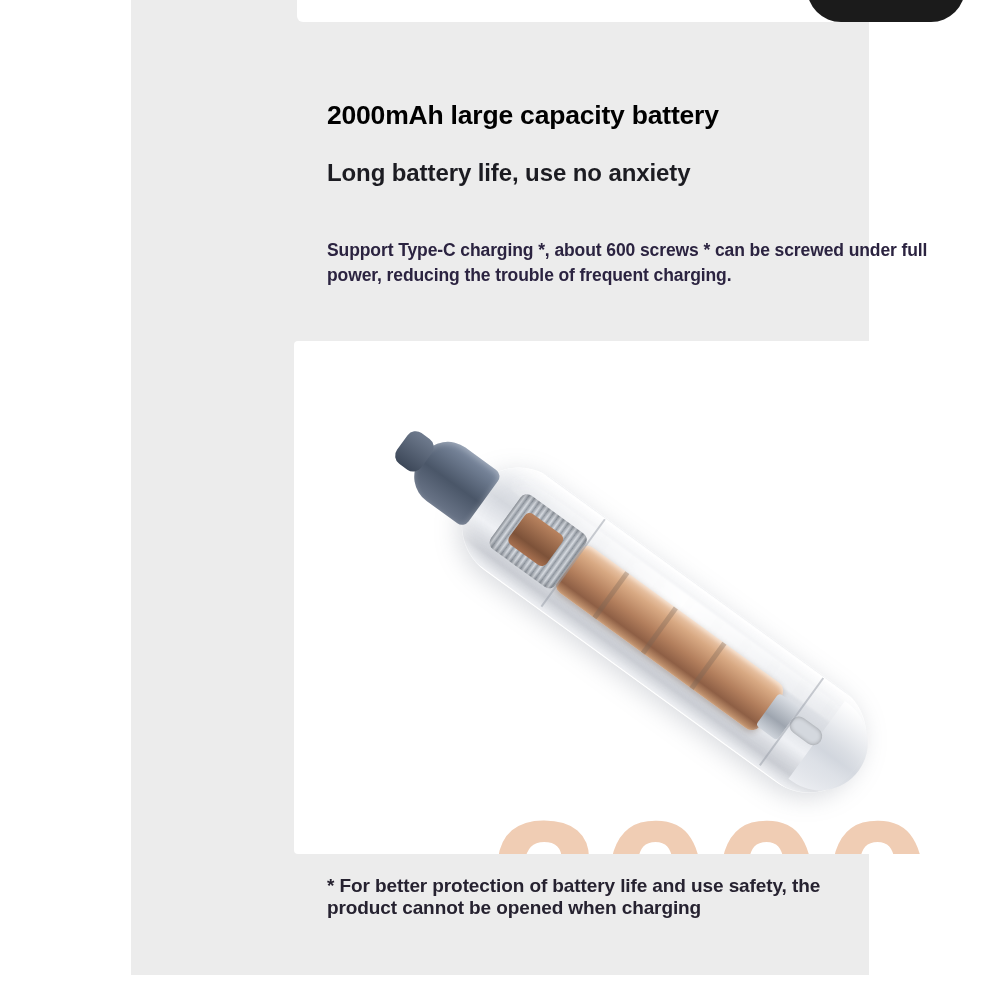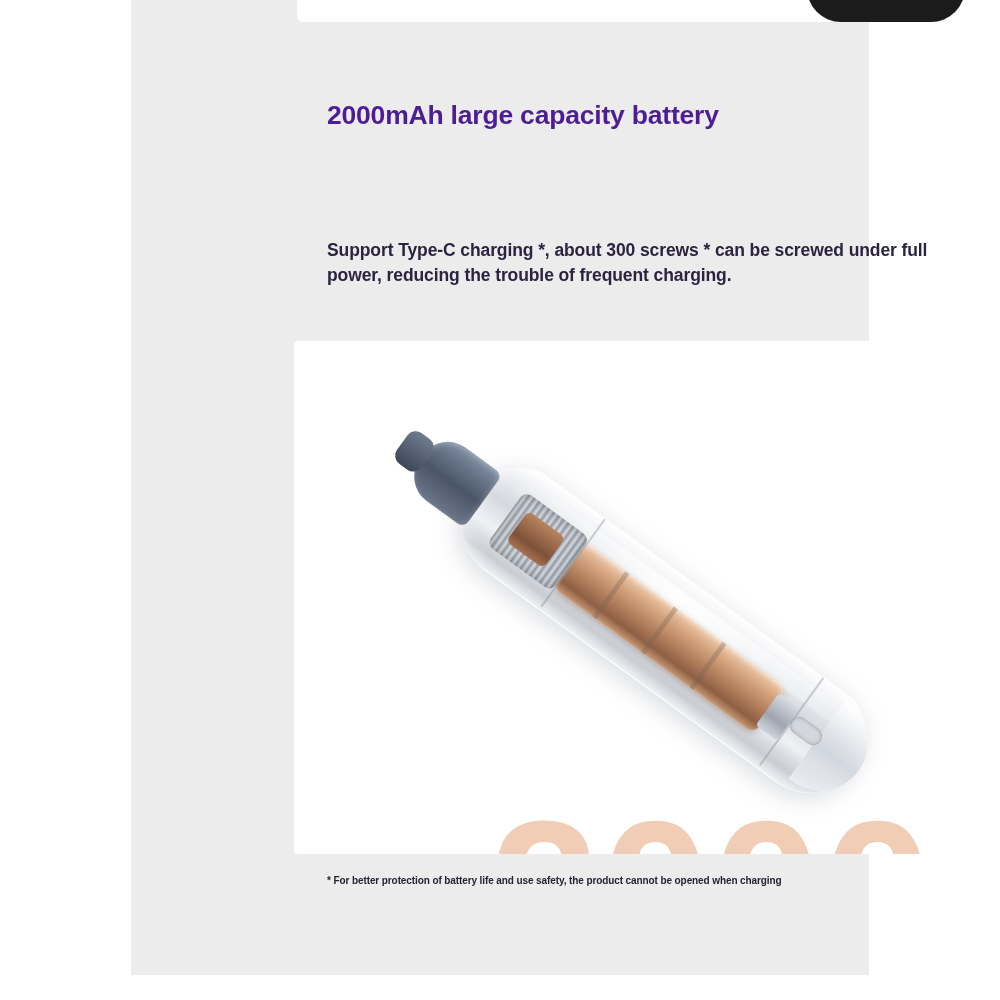--- a/index.html
+++ b/index.html
@@ -50,21 +50,21 @@
     background: #1b1b1b;
     border-radius: 0 0 34px 34px;
   }
 
   .headline {
     position: absolute;
     left: 196px;
     top: 100px;
     font-size: 26.5px;
     font-weight: bold;
-    color: #4c1d95;
+    color: #000000;
     letter-spacing: -0.2px;
   }
   .subheadline {
     position: absolute;
     left: 196px;
     top: 159px;
     font-size: 24px;
     font-weight: bold;
     color: #1c1c22;
     letter-spacing: -0.1px;
@@ -240,21 +240,21 @@
     top: 122px;
     width: 2px;
     height: 108px;
     background: rgba(150,156,166,0.5);
   }
 
   .footnote-1 {
     position: absolute;
     left: 196px;
     top: 875px;
-    font-size: 10px;
+    font-size: 19px;
     font-weight: bold;
     color: #262230;
     letter-spacing: -0.1px;
   }
   .footnote-2 {
     position: absolute;
     left: 186px;
     top: 908px;
     font-size: 14.5px;
     font-weight: bold;
@@ -266,21 +266,22 @@
 <body>
 
 <div class="page">
 
   <div class="panel">
 
     <div class="top-card"></div>
     <div class="top-card-dark"></div>
 
     <div class="headline">2000mAh large capacity battery</div>
-    <div class="body-copy">Support Type-C charging *, about 300 screws * can be screwed under full power, reducing the trouble of frequent charging.</div>
+    <div class="subheadline">Long battery life, use no anxiety</div>
+    <div class="body-copy">Support Type-C charging *, about 600 screws * can be screwed under full power, reducing the trouble of frequent charging.</div>
 
     <div class="image-card">
       <div class="ghost-number">2000</div>
 
       <div class="product">
         <div class="barrel"></div>
         <div class="barrel-gloss"></div>
         <div class="cap-end"></div>
         <div class="battery-cell"></div>
         <div class="battery-ring" style="left:170px"></div>

